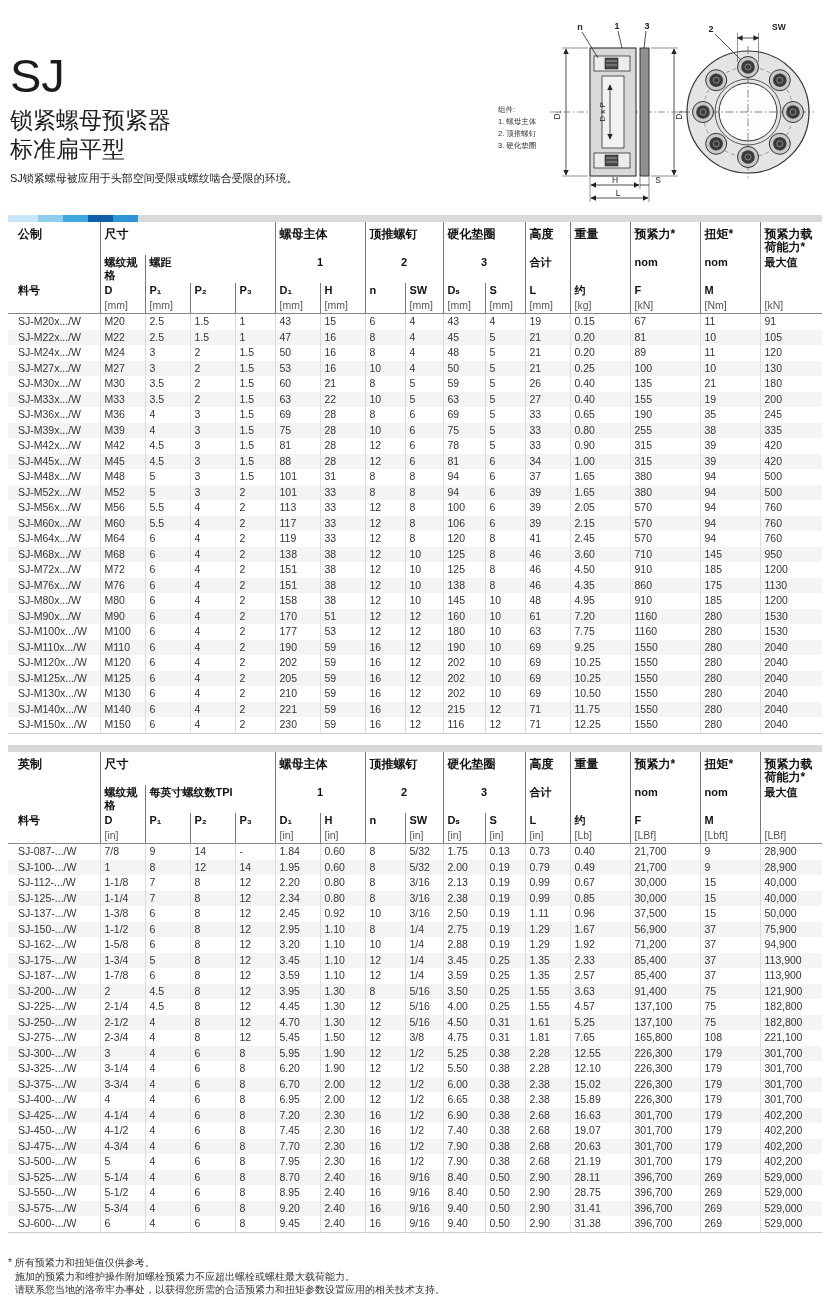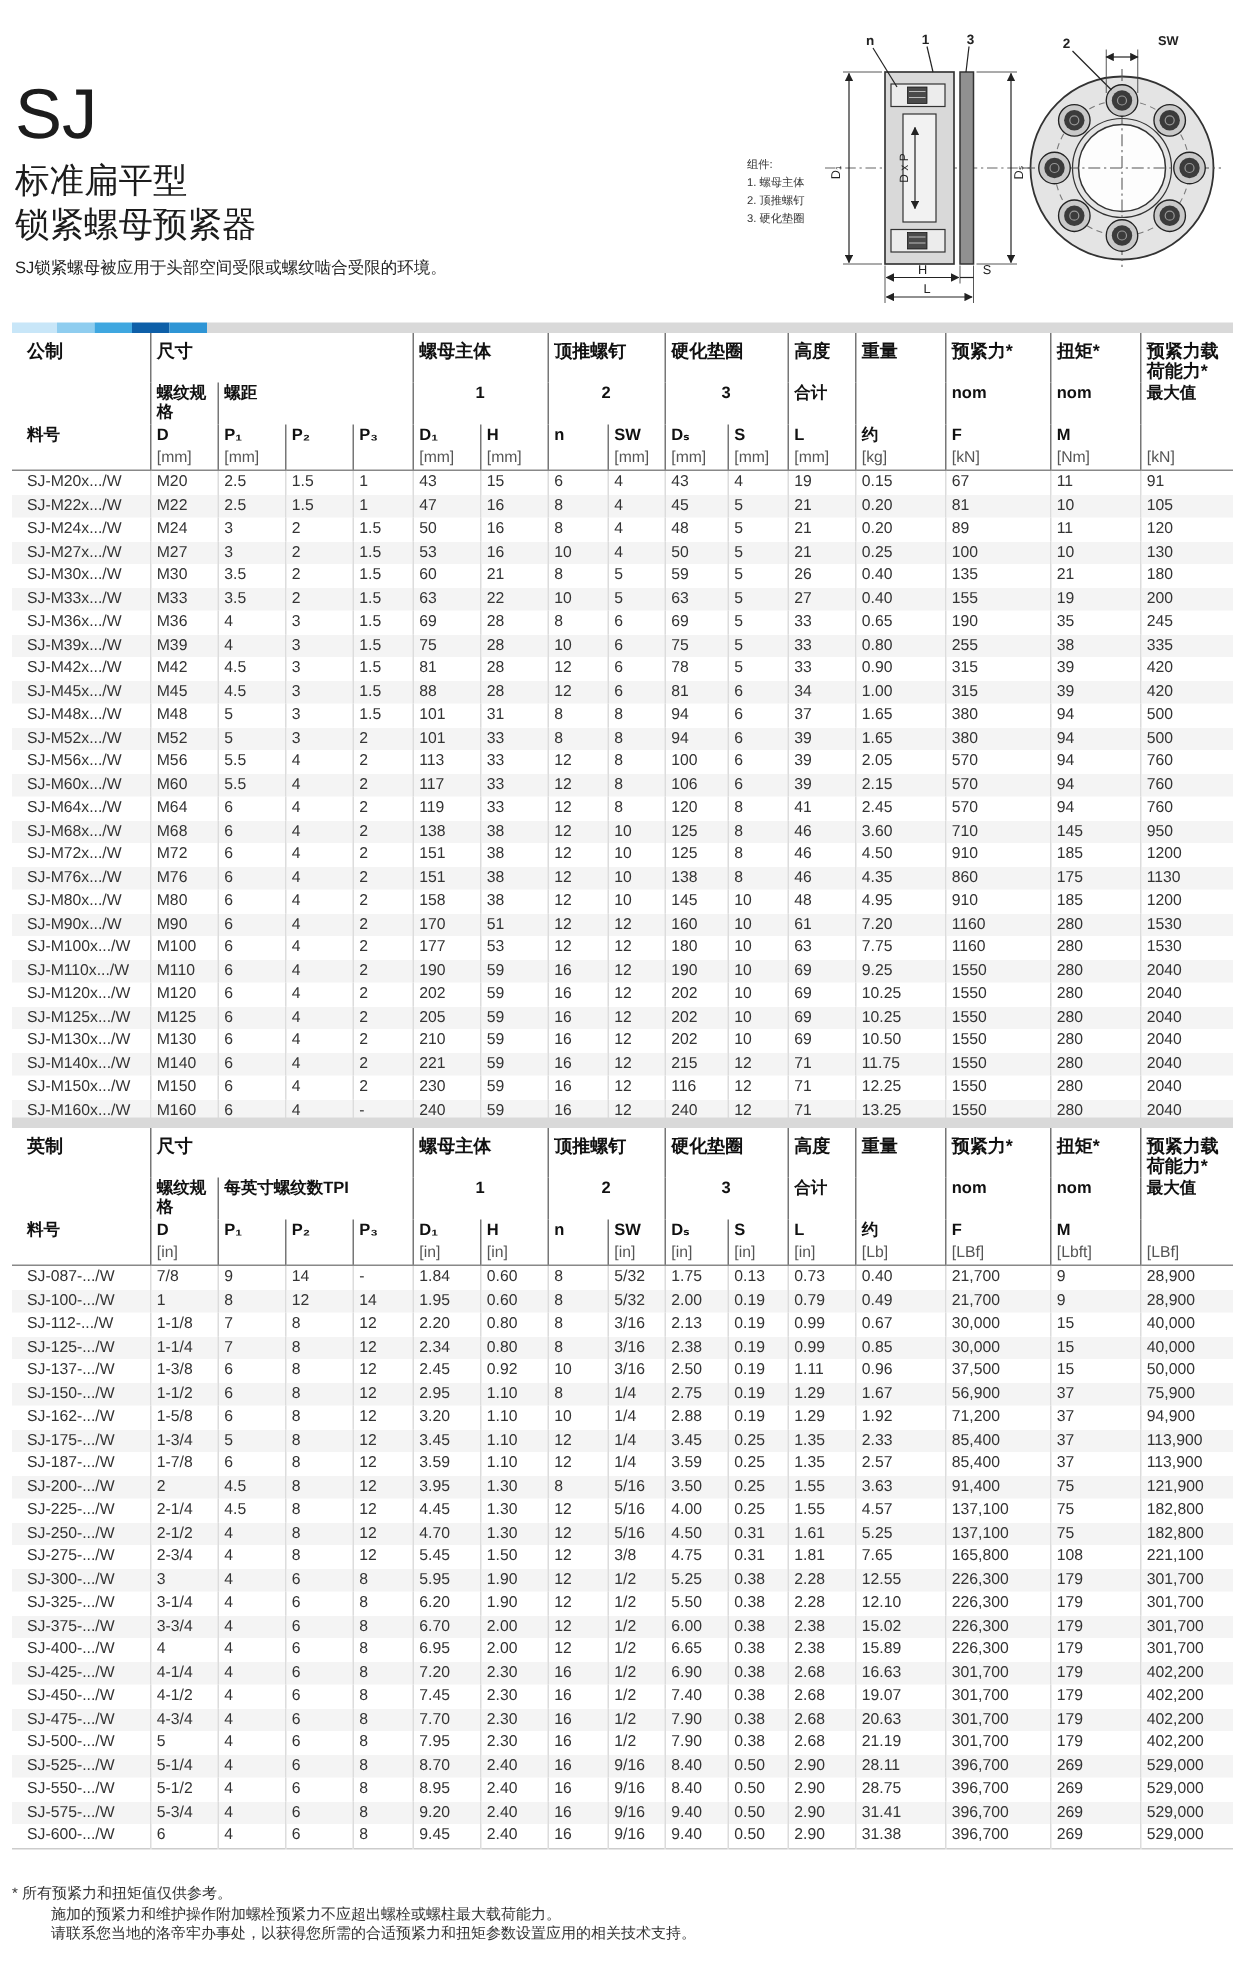--- a/index.html
+++ b/index.html
@@ -34,31 +34,31 @@
                  border-bottom:1px solid #888;}
   .spec td{padding:0 4px;border-right:1px solid #dcdcdc;height:15.5px;line-height:15.5px;
            font-size:10.5px;color:#333;white-space:nowrap;overflow:hidden;}
   .spec td:last-child{border-right:none;}
   .spec tbody tr:nth-child(even){background:#f4f4f4;}
   .spec tbody{border-bottom:1px solid #ccc;}
   .spec td:first-child,.spec th:first-child{padding-left:10px;}
   .spec .ctr{text-align:center;}
   
   #footnotes{left:8px;top:1256px;font-size:10px;line-height:13.5px;color:#333;}
-  #footnotes .ind{padding-left:7px;margin-left:19px;}
+  #footnotes .ind{padding-left:7px;}
   
   text{font-family:"Liberation Sans","DejaVu Sans",sans-serif;}
 </style>
 </head>
 <body>
 
 <div class="abs" id="brand">SJ</div>
 <div class="abs" id="subtitle">
+  <div>锁紧螺母预紧器</div>
   <div>标准扁平型</div>
-  <div>锁紧螺母预紧器</div>
 </div>
 <div class="abs" id="descr">SJ锁紧螺母被应用于头部空间受限或螺纹啮合受限的环境。</div>
 
 <svg class="abs" id="diagram" viewBox="0 0 338 192" xmlns="http://www.w3.org/2000/svg">
   <defs>
     <marker id="arr" viewBox="0 0 10 10" refX="9" refY="5" markerWidth="7" markerHeight="7" orient="auto-start-reverse">
         <path d="M0,0 L10,5 L0,10 z" fill="#222"></path>
       </marker>
   </defs>
 
@@ -757,38 +757,20 @@
             <td>16</td>
             <td>12</td>
             <td>116</td>
             <td>12</td>
             <td>71</td>
             <td>12.25</td>
             <td>1550</td>
             <td>280</td>
             <td>2040</td>
           </tr>
-          <tr>
-            <td>SJ-M160x.../W</td>
-            <td>M160</td>
-            <td>6</td>
-            <td>4</td>
-            <td>-</td>
-            <td>240</td>
-            <td>59</td>
-            <td>16</td>
-            <td>12</td>
-            <td>240</td>
-            <td>12</td>
-            <td>71</td>
-            <td>13.25</td>
-            <td>1550</td>
-            <td>280</td>
-            <td>2040</td>
-          </tr>
         </tbody>
       </table>
     </div>
 </div>
 
 <div class="abs tblwrap" id="imperial-wrap">
   <div class="bar" style="background:#d9d9d9"></div>
   <div id="imperial-table">
       <table class="spec">
         <colgroup>

